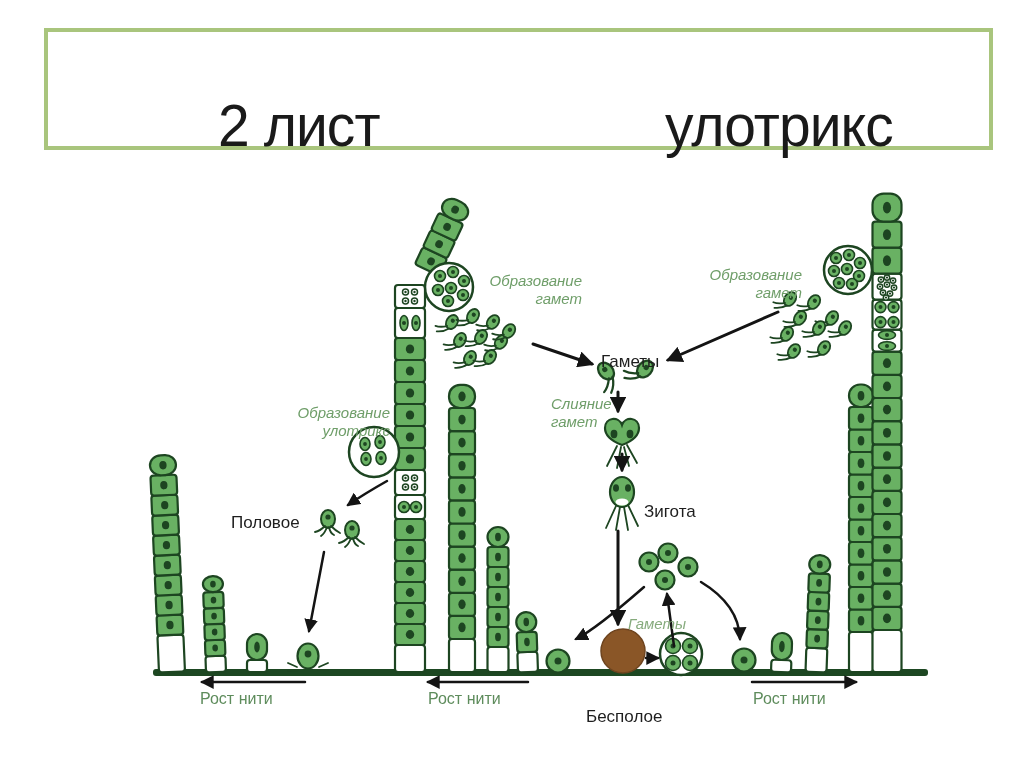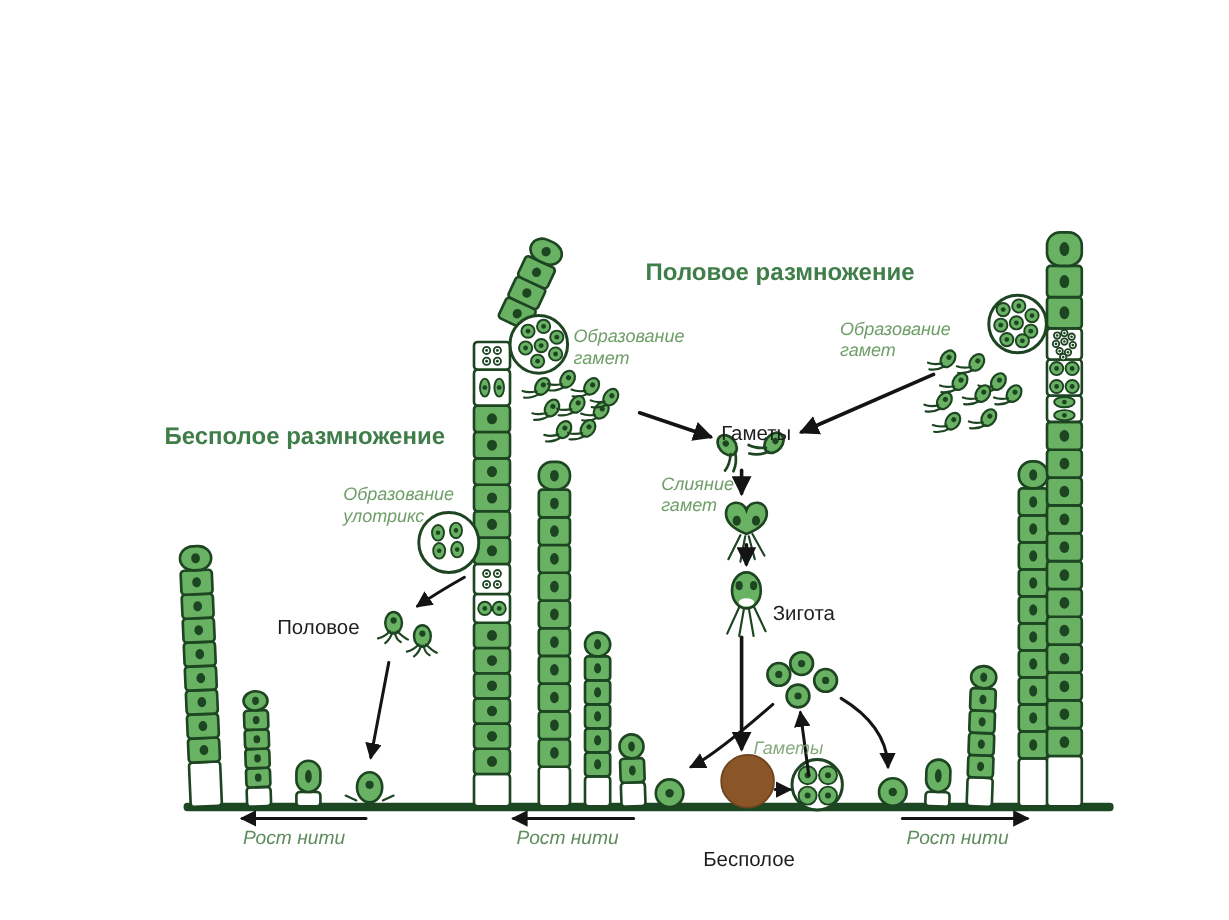--- a/index.html
+++ b/index.html
@@ -16,40 +16,44 @@
   .title-text{position:absolute;top:64px;font-size:60px;color:#1a1a1a;
               letter-spacing:-1px;transform:scaleX(.95);transform-origin:left;
               white-space:nowrap;line-height:1;}
   #title-left{left:170px;}
   #title-right{left:617px;}
   svg{position:absolute;left:0;top:0;}
   .lbl{position:absolute;white-space:nowrap;}
   .heading{font-weight:bold;font-size:20px;color:var(--heading-green);}
   .blk{font-size:17px;color:var(--text-black);margin-top:25px;}
   .ital{font-style:italic;font-size:15px;color:var(--label-green);
-        text-align:left;line-height:18px;white-space:normal;}
-  .growth{font-style:italic;font-size:16px;color:var(--growth-green);
-          text-align:center;white-space:normal;}
+        text-align:right;line-height:18px;white-space:normal;}
+  .growth{font-size:16px;color:var(--growth-green);
+          white-space:normal;}
   .meio{color:var(--meiosis-green);}
   .c-g{fill:var(--cell-fill);stroke:var(--cell-outline);stroke-width:2.2;}
   .c-w{fill:#ffffff;stroke:var(--cell-outline);stroke-width:2.2;}
   .s{stroke-width:1.6;}
   .nuc{fill:var(--cell-outline);}
   .ring{fill:#fff;stroke:var(--cell-outline);stroke-width:1.5;}
   .flag{fill:none;stroke:var(--cell-outline);stroke-width:1.8;stroke-linecap:round;}
   .arrow{fill:none;stroke:var(--arrow-black);stroke-width:3;stroke-linecap:round;
          marker-end:url(#ah);}
   .thin{stroke-width:2.5;}
   .ground{fill:var(--ground-green);}
 </style>
 </head>
 <body>
 
 <div id="stage">
 
+  <div id="title-box">
+    <span id="title-left" class="title-text">2 лист</span>
+    <span id="title-right" class="title-text">улотрикс</span>
+  </div>
 
   <svg id="art" width="1024" height="767" viewBox="0 0 1024 767">
     <defs>
       <marker id="ah" viewBox="0 0 10 10" refX="8.5" refY="5" markerWidth="5.5" markerHeight="5.5" orient="auto-start-reverse">
         <path d="M0,0 L10,5 L0,10 z" fill="var(--arrow-black)"></path>
       </marker>
       <g id="gamete">
         <ellipse rx="5.5" ry="7.5" class="c-g" style="stroke-width:1.8"></ellipse>
         <circle r="2.1" cy="-1.5" class="nuc"></circle>
         <path class="flag" d="M-2,6 Q-7,11 -12,12 M1,7 Q-2,13 -8,16"></path>
@@ -480,22 +484,20 @@
     <path class="arrow thin" d="M674,646 L667,594"></path>
     <path class="arrow thin" d="M644,587 Q596,629 576,639"></path>
     <path class="arrow thin" d="M701,582 Q739,605 740,639"></path>
     <path class="arrow thin" d="M387,481 Q364,494 348,505"></path>
     <path class="arrow thin" d="M324,552 L309,631"></path>
     <path class="arrow thin" d="M305,682 L202,682"></path>
     <path class="arrow thin" d="M528,682 L428,682"></path>
     <path class="arrow thin" d="M752,682 L856,682"></path>
   </svg>
 
-  <div class="lbl heading" style="left:137px;top:353px;">Бесполое размножение</div>
-  <div class="lbl heading" style="left:538px;top:216px;">Половое размножение</div>
 
   <div class="lbl ital" style="left:478px;top:272px;width:104px;">
     <div>Образование</div>
     <div>гамет</div>
   </div>
   <div class="lbl ital" style="left:700px;top:266px;width:102px;">
     <div>Образование</div>
     <div>гамет</div>
   </div>
 

